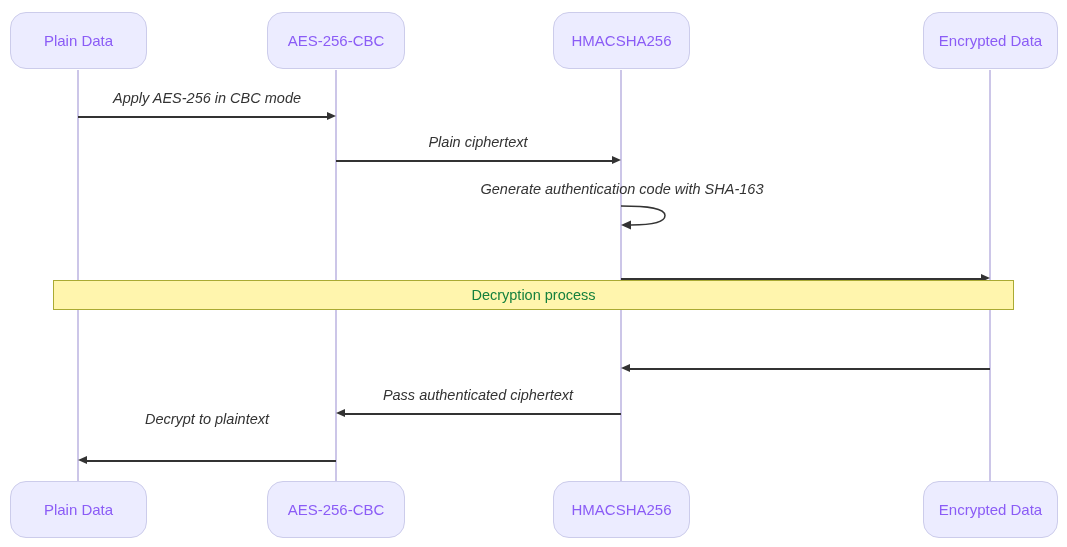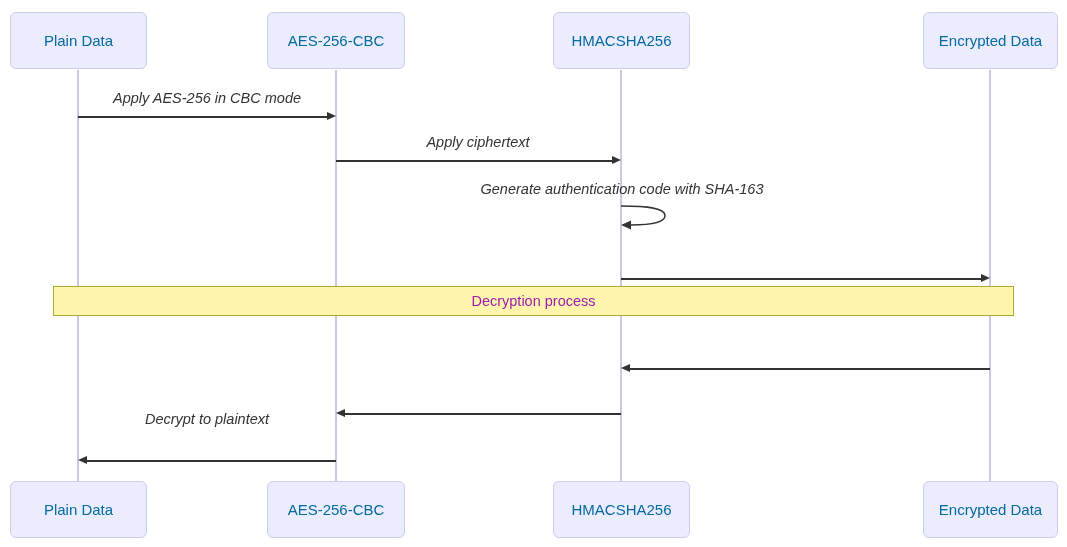--- a/index.html
+++ b/index.html
@@ -12,23 +12,23 @@
   }
   .lifeline{
     position:absolute;
     top:70px;height:412px;width:1.5px;
     background:var(--lifeline,#ccc6e8);
   }
   .actor{
     position:absolute;height:57px;
     background:var(--actor-fill,#ececff);
     border:1px solid var(--actor-border,#cccceb);
-    border-radius:6px;
+    border-radius:16px;
     display:flex;align-items:center;justify-content:center;
-    font-size:15px;color:#0369a1;
+    font-size:15px;color:#8b5cf6;
     box-sizing:border-box;
   }
   .actor.top{top:12px;}
   .actor.bottom{top:481px;}
   .msg-label{
     position:absolute;transform:translateX(-50%);
     font-size:14.5px;color:var(--text,#333333);
     white-space:nowrap;line-height:18px;font-style:italic;
   }
   .msg-line{
@@ -37,25 +37,25 @@
   }
   .head{
     position:absolute;width:0;height:0;
     border-top:4.5px solid transparent;
     border-bottom:4.5px solid transparent;
   }
   .head.right{border-left:9px solid var(--arrow,#333333);}
   .head.left{border-right:9px solid var(--arrow,#333333);}
   .self-loop{position:absolute;left:620px;top:202px;color:var(--arrow,#333333);}
   .note{
-    position:absolute;left:53px;top:286px;width:961px;height:30px;
+    position:absolute;left:53px;top:280px;width:961px;height:30px;
     background:var(--note-fill,#fff5ad);
     border:1px solid var(--note-border,#aaaa33);
     display:flex;align-items:center;justify-content:center;
-    font-size:14.5px;color:#a21caf;
+    font-size:14.5px;color:#15803d;
     box-sizing:border-box;
   }
 </style>
 </head>
 <body>
 
 <div class="canvas">
 
   <div class="lifeline" style="left:77px"></div>
   <div class="lifeline" style="left:335px"></div>
@@ -72,40 +72,41 @@
       <span>HMACSHA256</span>
     </div>
   <div class="actor top" style="left:923px;width:135px">
       <span>Encrypted Data</span>
     </div>
 
   <div class="msg-label" style="left:207px;top:89px">Apply AES-256 in CBC mode</div>
   <div class="msg-line" style="left:78px;top:116px;width:249px"></div>
   <div class="head right" style="left:327px;top:112px"></div>
 
-  <div class="msg-label" style="left:478px;top:133px">Apply ciphertext</div>
+  <div class="msg-label" style="left:478px;top:133px">Plain ciphertext</div>
   <div class="msg-line" style="left:336px;top:160px;width:276px"></div>
   <div class="head right" style="left:612px;top:156px"></div>
 
   <div class="msg-label" style="left:622px;top:180px">Generate authentication code with SHA-163</div>
   <svg class="self-loop" width="52" height="30" viewBox="0 0 52 30">
     <path d="M 1 4 C 28 4 45 6 45 13.5 C 45 21 28 23 11 23" fill="none" stroke="currentColor" stroke-width="1.5"></path>
     <polygon points="11,18.5 11,27.5 1,23" fill="currentColor"></polygon>
   </svg>
 
   <div class="msg-line" style="left:621px;top:278px;width:360px"></div>
   <div class="head right" style="left:981px;top:274px"></div>
 
   <div class="note">
     <span>Decryption process</span>
   </div>
 
   <div class="msg-line" style="left:630px;top:368px;width:360px"></div>
   <div class="head left" style="left:621px;top:364px"></div>
 
+  <div class="msg-label" style="left:478px;top:386px">Pass authenticated ciphertext</div>
   <div class="msg-line" style="left:345px;top:413px;width:276px"></div>
   <div class="head left" style="left:336px;top:409px"></div>
 
   <div class="msg-label" style="left:207px;top:410px">Decrypt to plaintext</div>
   <div class="msg-line" style="left:87px;top:460px;width:249px"></div>
   <div class="head left" style="left:78px;top:456px"></div>
 
   <div class="actor bottom" style="left:10px;width:137px">
       <span>Plain Data</span>
     </div>

